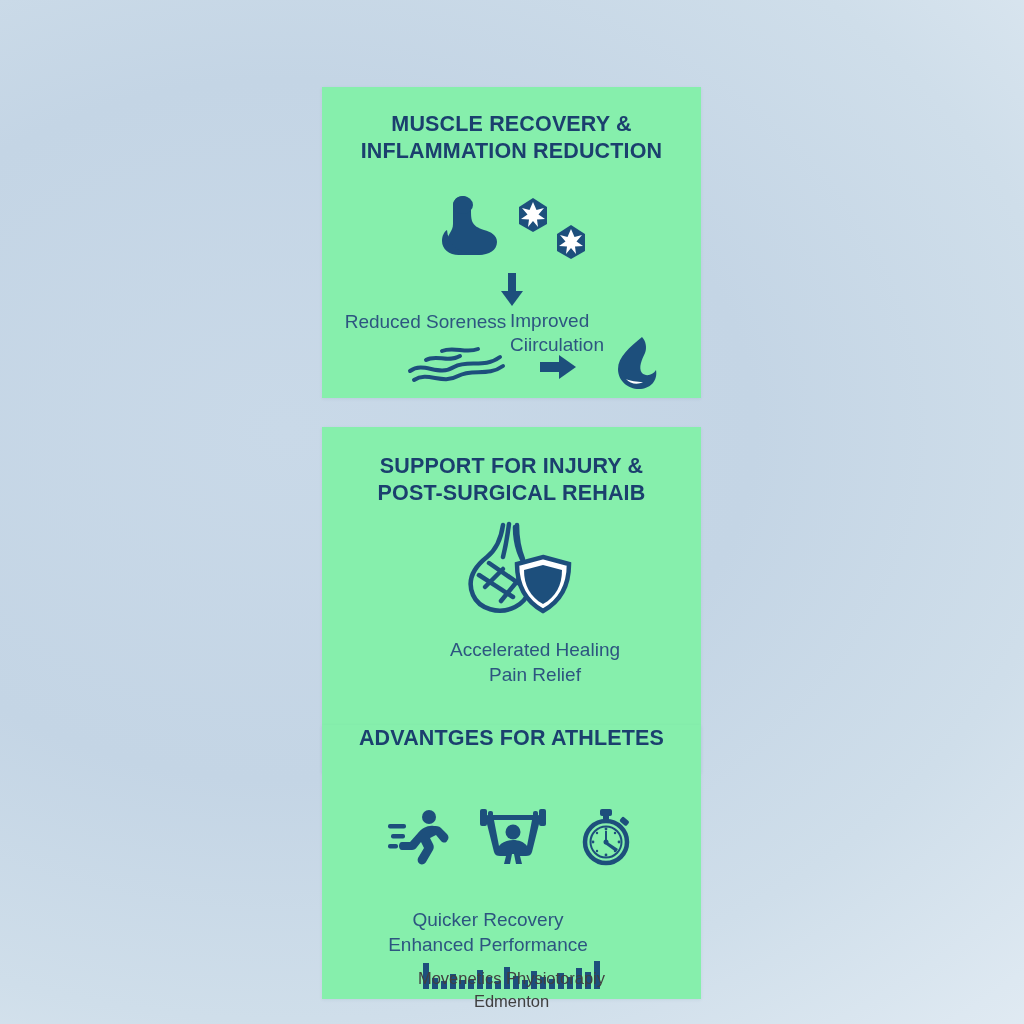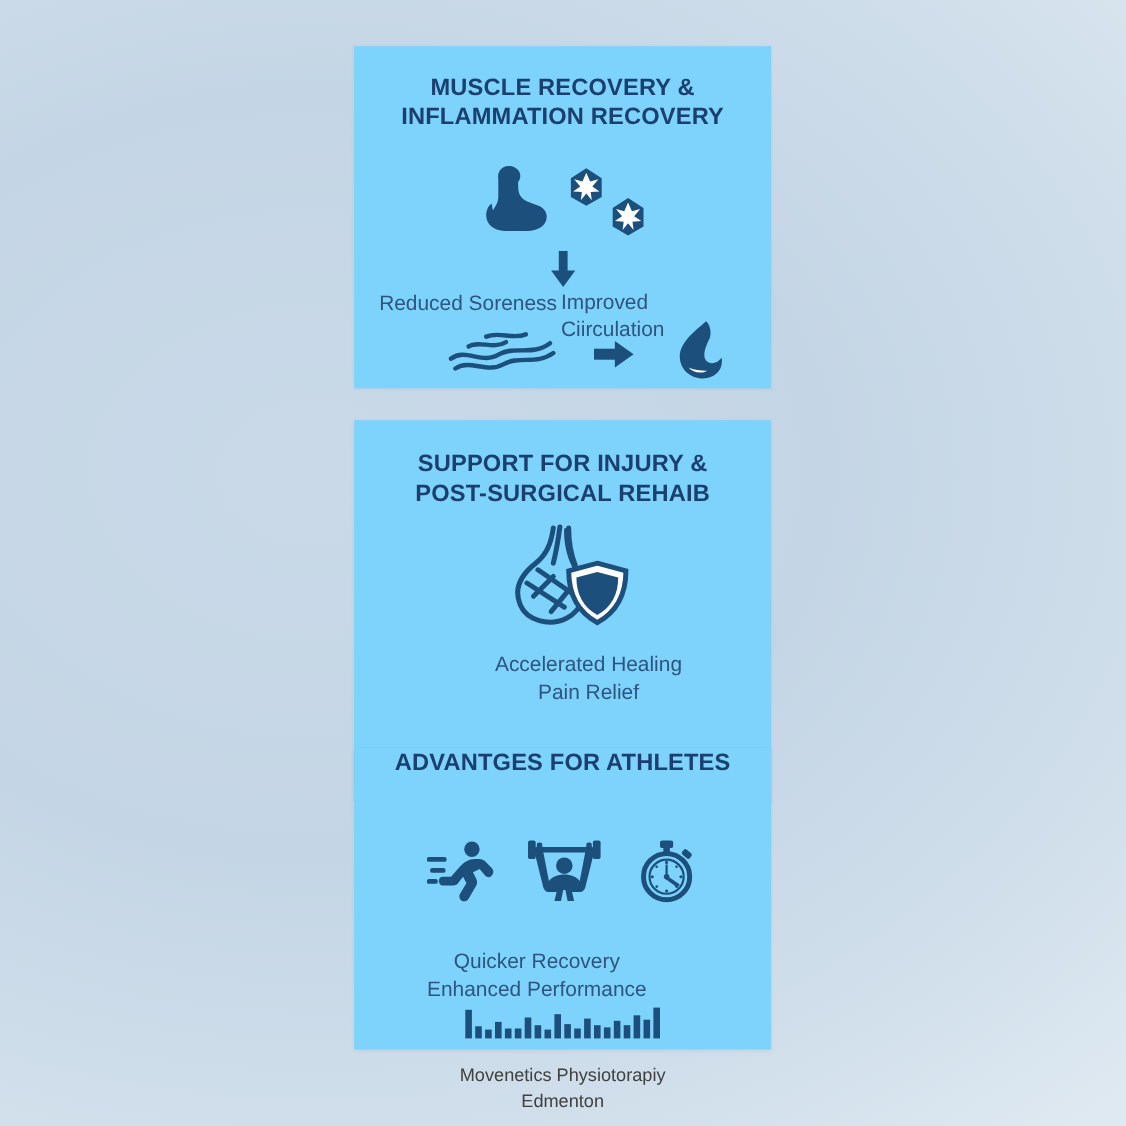--- a/index.html
+++ b/index.html
@@ -21,25 +21,26 @@
   
   #poster {
     position: absolute;
     left: 322px;
     top: 42px;
     width: 379px;
     height: 940px;
   }
 
   .card {
-    background: #7dd3fc;
+    background: #86efac;
     width: 379px;
     position: absolute;
     left: 0;
     box-shadow: 0 1px 3px rgba(70,110,150,0.10);
+    margin-top: 45px;
   }
 
   #card-recovery    { top: 0px;   height: 311px; }
   #card-rehab       { top: 340px; height: 346px; }
   #card-athletes    { top: 638px; height: 274px; }
 
   .card-heading {
     font-weight: bold;
     color: #1b3f6e;
     text-align: center;
@@ -160,21 +161,21 @@
   .icon-svg { display: block; }
 </style>
 </head>
 <body>
 
 <div id="poster">
 
   <section class="card" id="card-recovery">
     <h2 class="card-heading">
       <span>MUSCLE RECOVERY &amp;</span><br>
-      <span>INFLAMMATION RECOVERY</span>
+      <span>INFLAMMATION REDUCTION</span>
     </h2>
 
     <div id="recovery-top-icons">
 
       <span>
         <svg class="icon-svg" width="74" height="74" viewBox="0 0 74 74">
           <path fill="#1d4f7c" d="M30 8c-6 0-10 4-10 10v18c0 8-6 10-6 18 0 8 7 13 16 13h16c10 0 18-5 18-13 0-7-6-10-13-12-6-2-10-4-12-9-1-3-1-7-1-11 0-8-3-14-8-14z"></path>
           <path fill="#1d4f7c" d="M14 42c-3 2-5 6-5 11 0 8 7 14 17 14h18c4 0 7-1 9-3-6 1-14 1-21 0-10-2-17-10-18-22z"></path>
           <ellipse cx="30" cy="17" rx="10" ry="9" fill="#1d4f7c"></ellipse>
         </svg>

